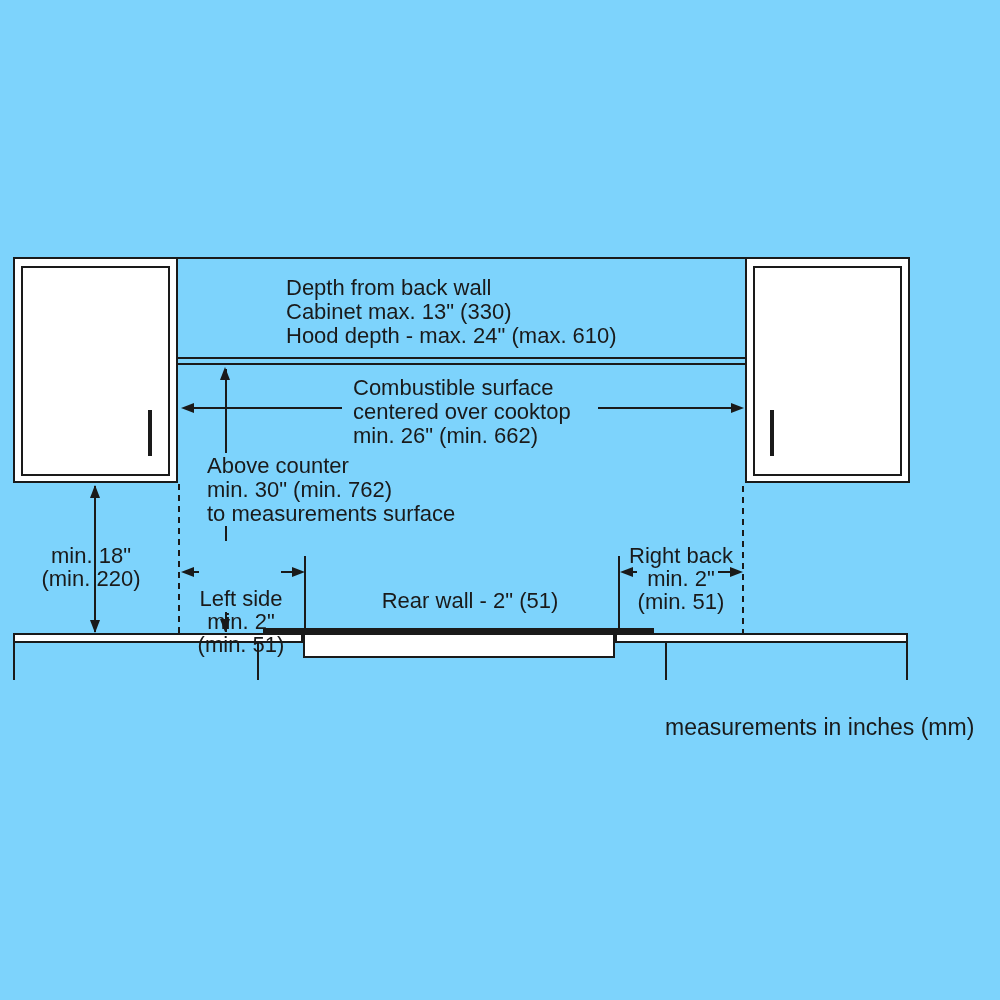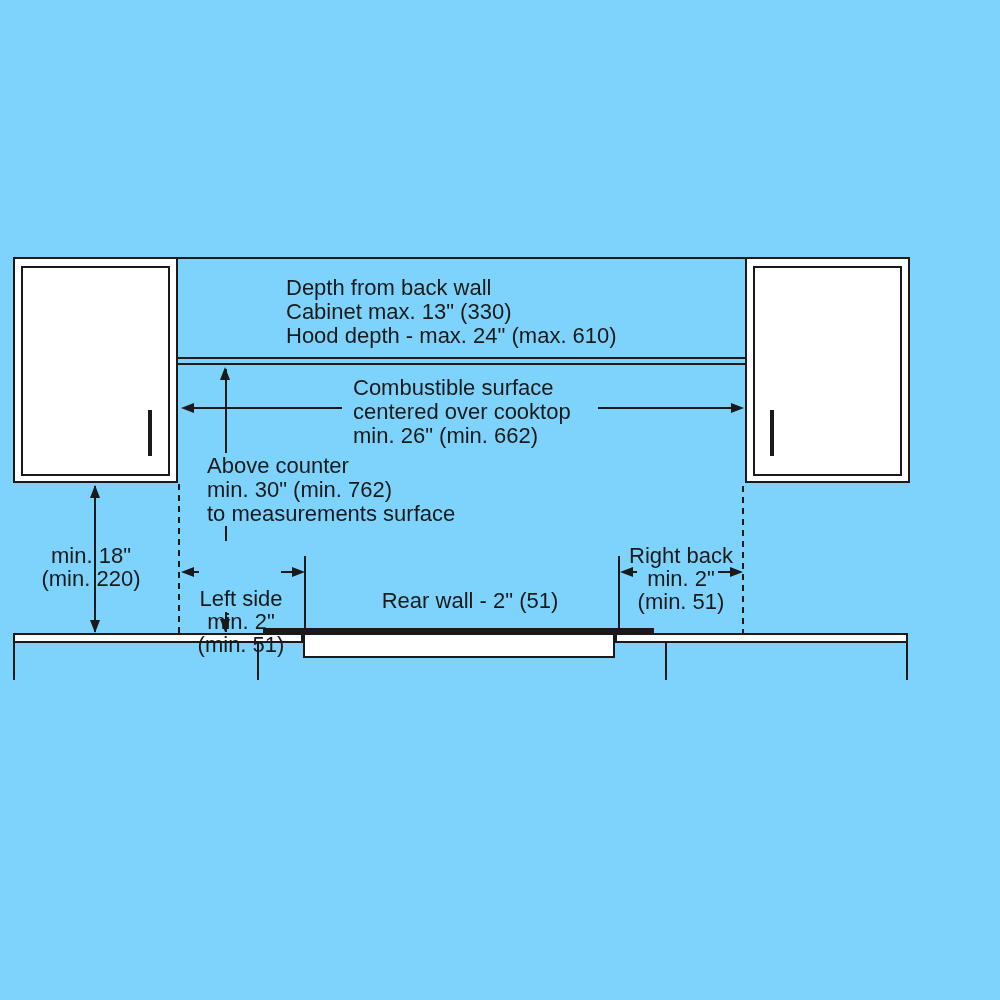--- a/index.html
+++ b/index.html
@@ -120,14 +120,15 @@
   </div>
 
   <div class="txt txt-center tight" style="left:606px;top:544px;width:150px;">
     <div>Right back</div>
     <div>min. 2"</div>
     <div>(min. 51)</div>
   </div>
 
   <div class="txt txt-center" style="left:345px;top:589px;width:250px;">Rear wall - 2" (51)</div>
 
+  <div class="footer-txt" style="left:665px;top:714px;">measurements in inches (mm)</div>
 
 </div>
 
 </body></html>

